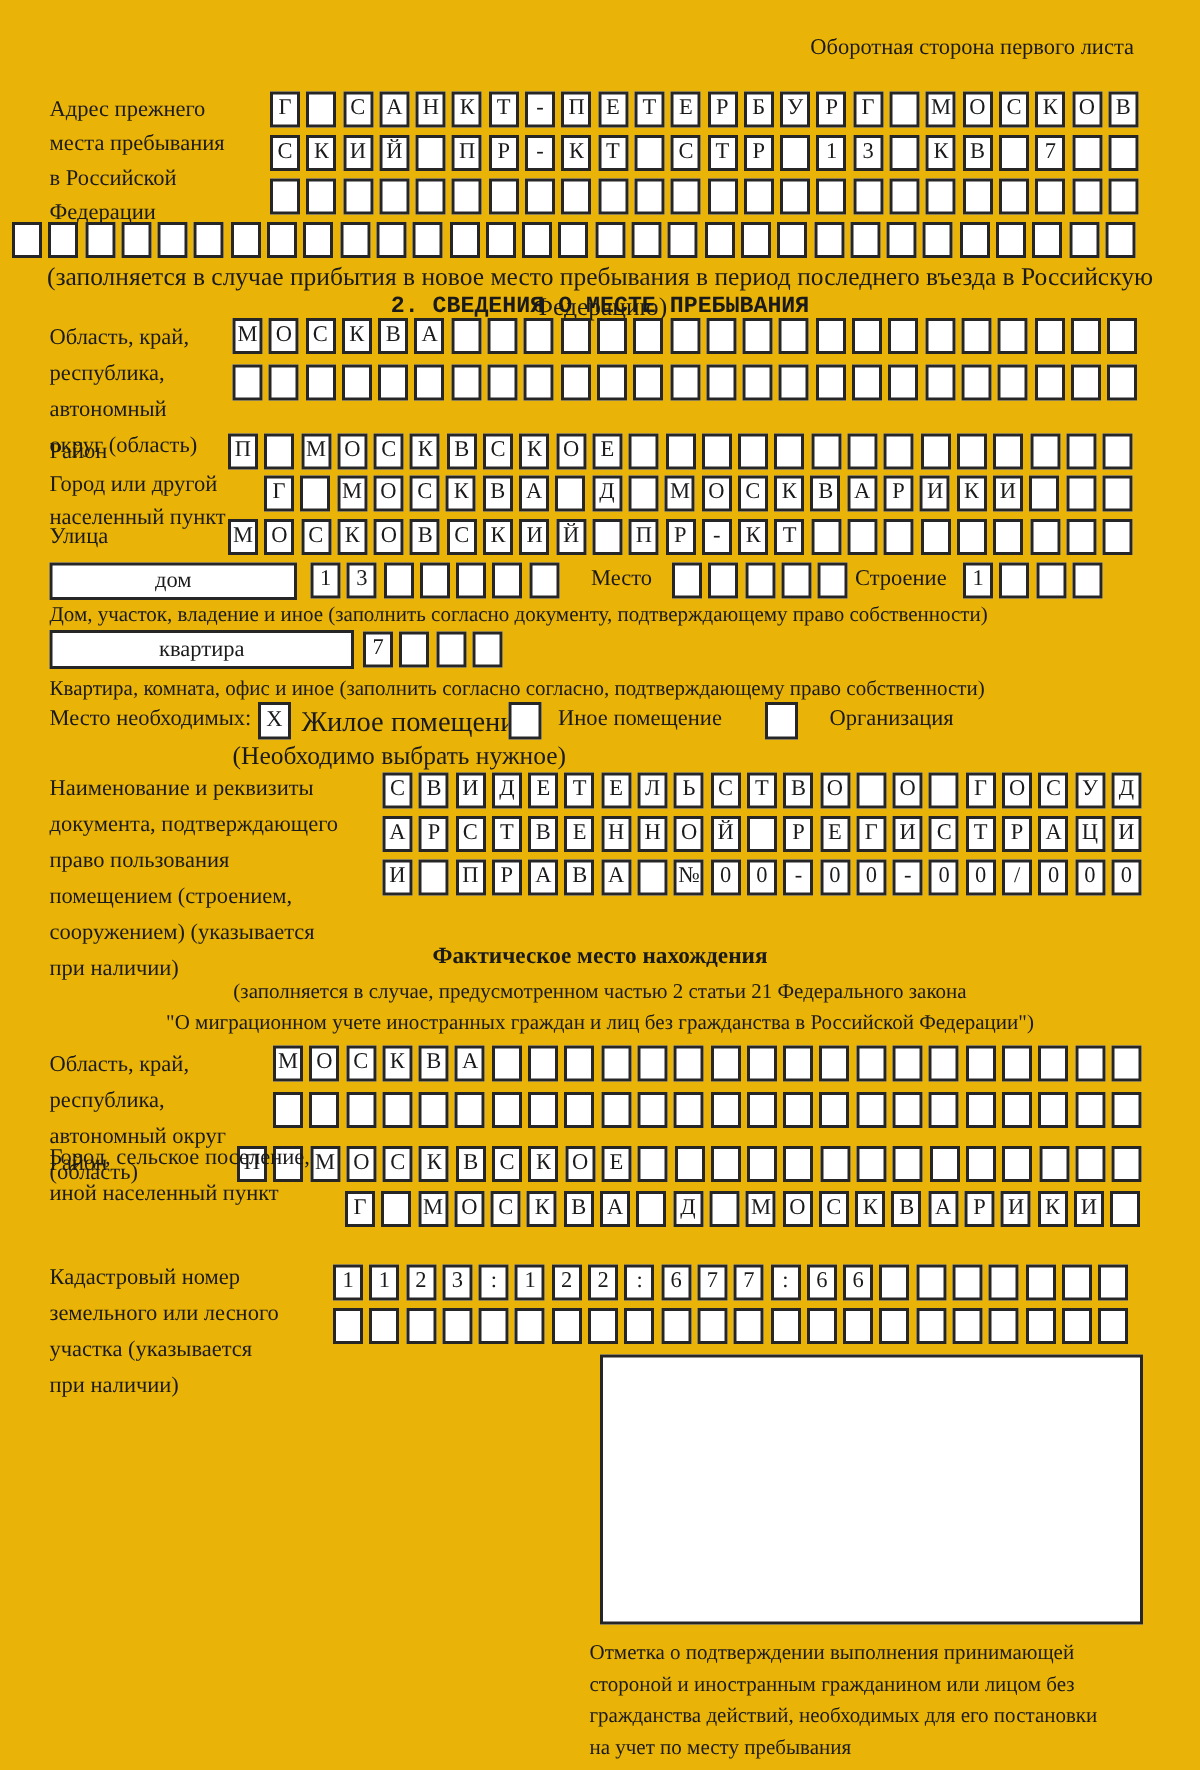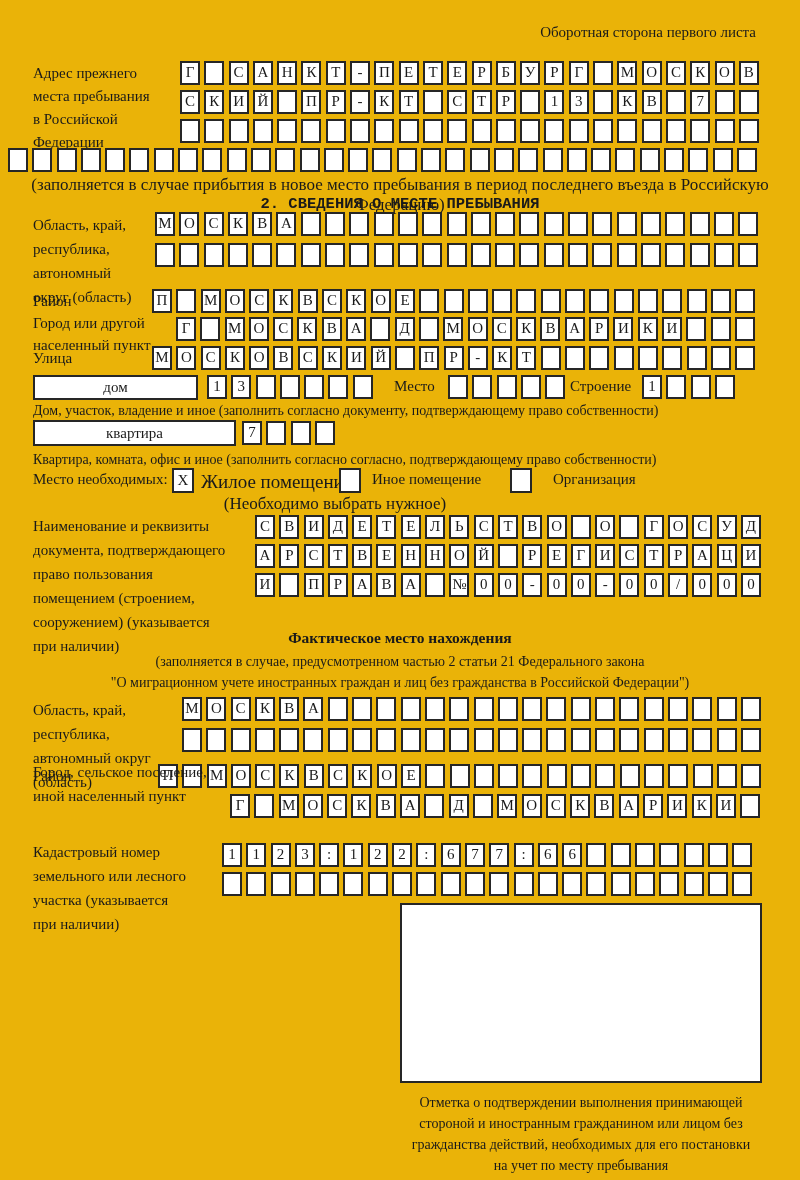--- a/index.html
+++ b/index.html
@@ -326,21 +326,21 @@
     </div>
   <div class="abs" style="left:33px;top:452px;font-size:14px;">Квартира, комната, офис и иное (заполнить согласно согласно, подтверждающему право собственности)</div>
 
   <div class="abs" style="left:33px;top:471px;font-size:15px;">Место необходимых:</div>
   <span class="cell checkbox abs" style="left:172px;top:468px;">X</span>
   <div class="abs" style="left:201px;top:471px;font-size:19px;">Жилое помещение</div>
   <span class="cell checkbox abs" style="left:339px;top:468px;"></span>
   <div class="abs" style="left:372px;top:471px;font-size:15px;">Иное помещение</div>
   <span class="cell checkbox abs" style="left:510px;top:468px;"></span>
   <div class="abs" style="left:553px;top:471px;font-size:15px;">Организация</div>
-  <div class="abs caption" style="left:155px;top:494px;width:360px;text-align:center;">(Необходимо выбрать нужное)</div>
+  <div class="abs caption" style="left:155px;top:494px;width:360px;">(Необходимо выбрать нужное)</div>
 
   <div class="abs label" style="left:33px;top:514px;width:220px;line-height:24px;">Наименование и реквизиты
 документа, подтверждающего
 право пользования
 помещением (строением,
 сооружением) (указывается
 при наличии)</div>
   <div class="row" style="left:255px;top:515px;">
       <span class="cell filled">С</span>
       <span class="cell filled">В</span>
@@ -575,18 +575,18 @@
       <span class="cell"></span>
       <span class="cell"></span>
       <span class="cell"></span>
       <span class="cell"></span>
       <span class="cell"></span>
       <span class="cell"></span>
       <span class="cell"></span>
     </div>
 
   <div class="stamp" style="left:400px;top:903px;width:362px;height:180px;"></div>
-  <div class="abs" style="left:393px;top:1092px;width:376px;text-align:center;font-size:14px;line-height:21px;white-space:pre-line;">Отметка о подтверждении выполнения принимающей
+  <div class="abs" style="left:393px;top:1092px;width:376px;text-align:left;font-size:14px;line-height:21px;white-space:pre-line;">Отметка о подтверждении выполнения принимающей
 стороной и иностранным гражданином или лицом без
 гражданства действий, необходимых для его постановки
 на учет по месту пребывания</div>
 
 </div>
 
 </body></html>

